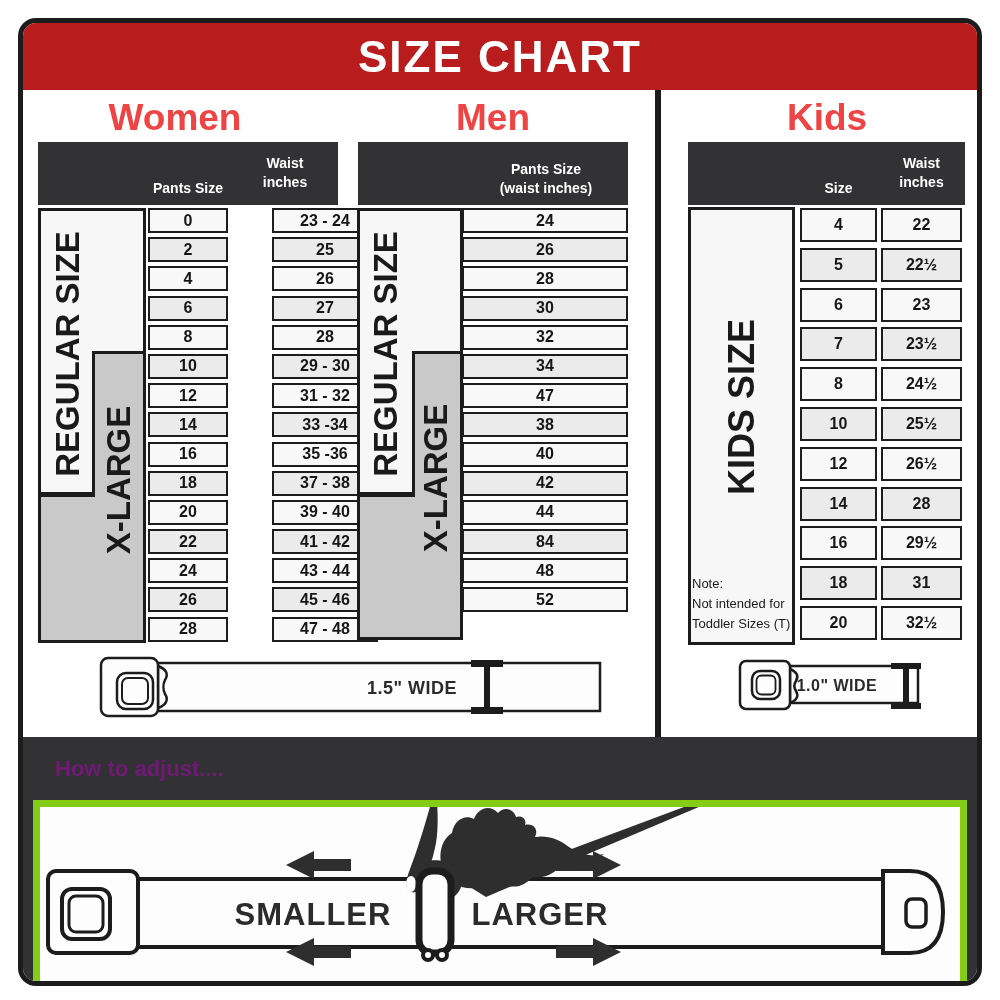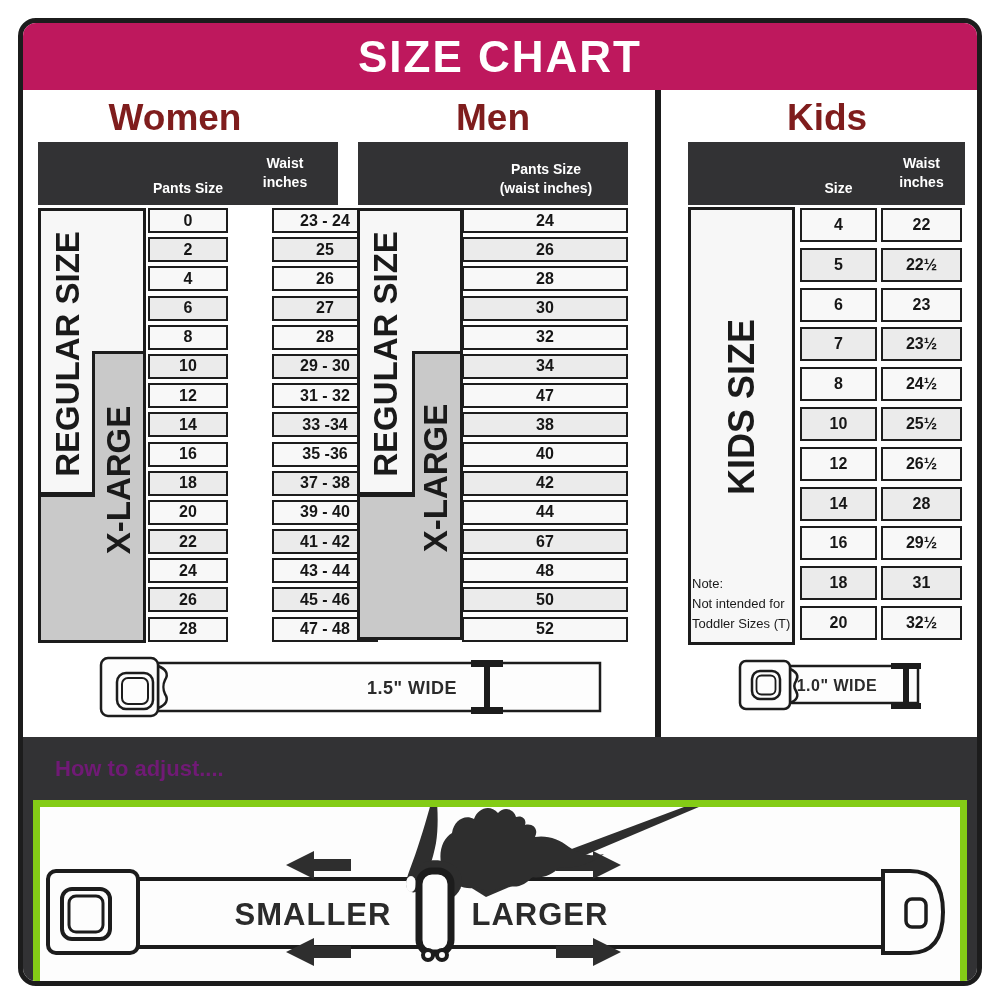--- a/index.html
+++ b/index.html
@@ -1,25 +1,25 @@
 <!DOCTYPE html>
 <html><head>
 <meta charset="utf-8">
 <style>
   html,body{margin:0;padding:0;background:#ffffff;width:1000px;height:1000px;
     font-family:"Liberation Sans","DejaVu Sans",sans-serif;}
   *{box-sizing:border-box;}
   .frame{position:absolute;left:18px;top:18px;width:964px;height:968px;
     border:5px solid #1c1c1c;border-radius:18px;background:#ffffff;overflow:hidden;}
   .abs{position:absolute;}
-  .banner{left:0;top:0;width:954px;height:67px;background:#be185d;}
+  .banner{left:0;top:0;width:954px;height:67px;background:#b91c1c;}
   .banner span{display:block;width:100%;text-align:center;line-height:67px;
     color:#ffffff;font-size:44px;font-weight:bold;letter-spacing:2px;}
   .col-heading{top:74px;width:230px;height:42px;text-align:center;
-    font-size:37px;font-weight:bold;color:#7f1d1d;}
+    font-size:37px;font-weight:bold;color:#ef4444;}
   .divider{left:632px;top:67px;width:6px;height:647px;background:#1b1b1b;}
   .thbox{top:119px;height:63px;background:#323234;}
   .thlabel{position:absolute;bottom:7px;color:#ffffff;font-size:14px;
     font-weight:bold;text-align:center;line-height:19px;}
   .wrap2{display:block;width:64px;margin:6px auto;}
   .rows{top:185px;}
   .trow{position:relative;height:25px;margin-bottom:4.2px;}
   #kids-rows .trow{height:34px;margin-bottom:5.8px;}
   .cell{position:absolute;top:0;height:100%;border:2px solid #1d1d1d;
     background:#f8f8f8;color:#161616;font-weight:bold;font-size:16px;
@@ -173,27 +173,24 @@
       <div class="trow">
         <div class="cell c1">40</div>
       </div>
       <div class="trow alt">
         <div class="cell c1">42</div>
       </div>
       <div class="trow">
         <div class="cell c1">44</div>
       </div>
       <div class="trow alt">
-        <div class="cell c1">67</div>
+        <div class="cell c1">84</div>
       </div>
       <div class="trow">
         <div class="cell c1">48</div>
-      </div>
-      <div class="trow alt">
-        <div class="cell c1">50</div>
       </div>
       <div class="trow">
         <div class="cell c1">52</div>
       </div>
     </div>
 
   <div class="abs thbox" style="left:665px;width:277px;">
     <div class="thlabel" style="left:112px;width:77px;">Size</div>
     <div class="thlabel" style="left:193px;width:81px;">
       <span class="wrap2">Waist inches</span>

